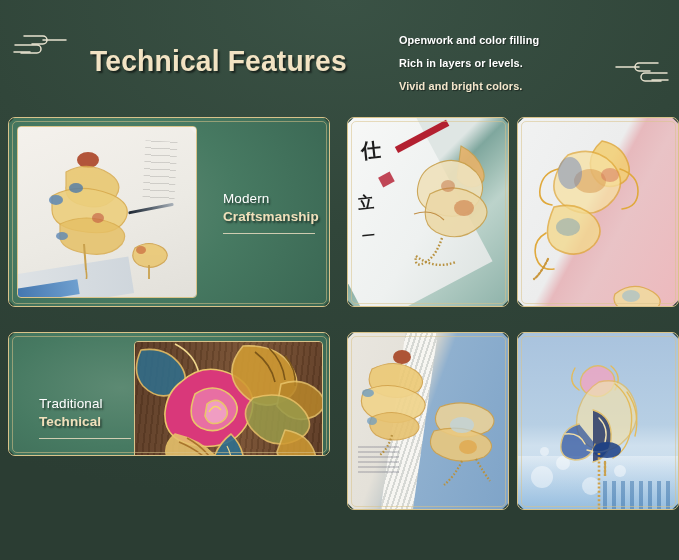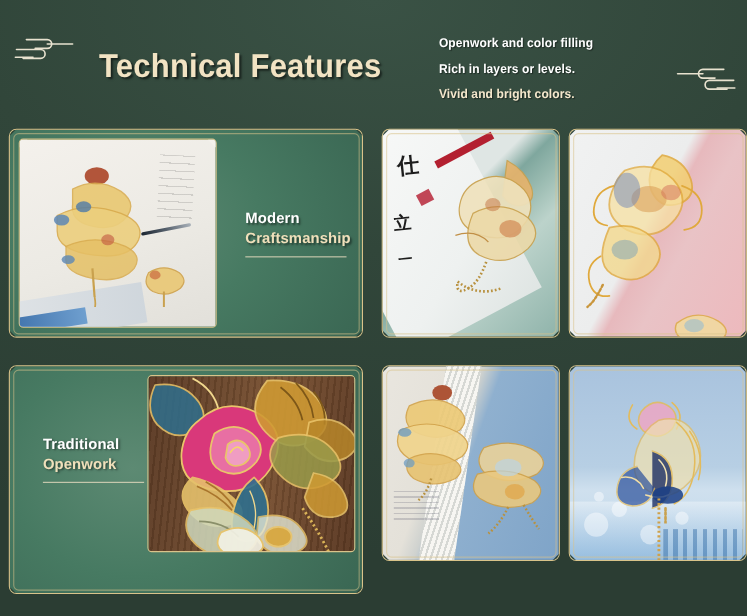--- a/index.html
+++ b/index.html
@@ -55,24 +55,24 @@
   .notch.tl{left:-5px;top:-5px;transform:rotate(45deg);}
   .notch.tr{right:-5px;top:-5px;transform:rotate(45deg);}
   .notch.bl{left:-5px;bottom:-5px;transform:rotate(45deg);}
   .notch.br{right:-5px;bottom:-5px;transform:rotate(45deg);}
 
   
   .panel-wide{
     background:radial-gradient(90% 120% at 35% 45%, #5d8a73 0%, #477a62 40%, #36604e 100%);
   }
   .panel-a{left:8px;top:117px;width:322px;height:190px;}
-  .panel-c{left:8px;top:332px;width:322px;height:208px;}
+  .panel-c{left:8px;top:332px;width:322px;height:124px;}
 
   .caption{position:absolute;}
-  .cap-l1{font-size:13.5px;font-weight:bold;color:#ffffff;
+  .cap-l1{font-size:13.5px;font-weight:normal;color:#ffffff;
     text-shadow:1.5px 1.5px 2px rgba(0,0,0,.5);letter-spacing:.1px;}
   .cap-l2{font-size:13.5px;font-weight:bold;color:#f0e0bb;
     text-shadow:1.5px 1.5px 2px rgba(0,0,0,.5);letter-spacing:.1px;margin-top:3px;}
   .cap-rule{width:92px;height:1.4px;background:#e8dcc0;opacity:.85;margin-top:9px;}
 
   .photo{
     position:absolute;overflow:hidden;
     border:1.2px solid #d9c38a;box-sizing:border-box;
     border-radius:4px;z-index:2;
   }
@@ -290,21 +290,21 @@
   </div>
 
   <div class="panel panel-wide panel-c">
     <span class="notch tl"></span>
     <span class="notch tr"></span>
     <span class="notch bl"></span>
     <span class="notch br"></span>
 
     <div class="caption" style="left:30px;top:63px;">
       <div class="cap-l1">Traditional</div>
-      <div class="cap-l2">Openwork</div>
+      <div class="cap-l2">Technical</div>
       <div class="cap-rule"></div>
     </div>
 
     <div class="photo" style="left:125px;top:8px;width:189px;height:161px;">
       <div class="scene sC">
         <div class="grain"></div>
         <svg width="189" height="161" viewBox="0 0 189 161" style="position:absolute;inset:0;">
           <g stroke="#e9c46a" stroke-width="1.6" fill="none" stroke-linejoin="round">
 
             <path d="M6 8 q26 -4 40 16 q10 16 -4 26 q-18 10 -34 -6 q-12 -14 -2 -36z" fill="#2f6f8e" opacity=".85"></path>

